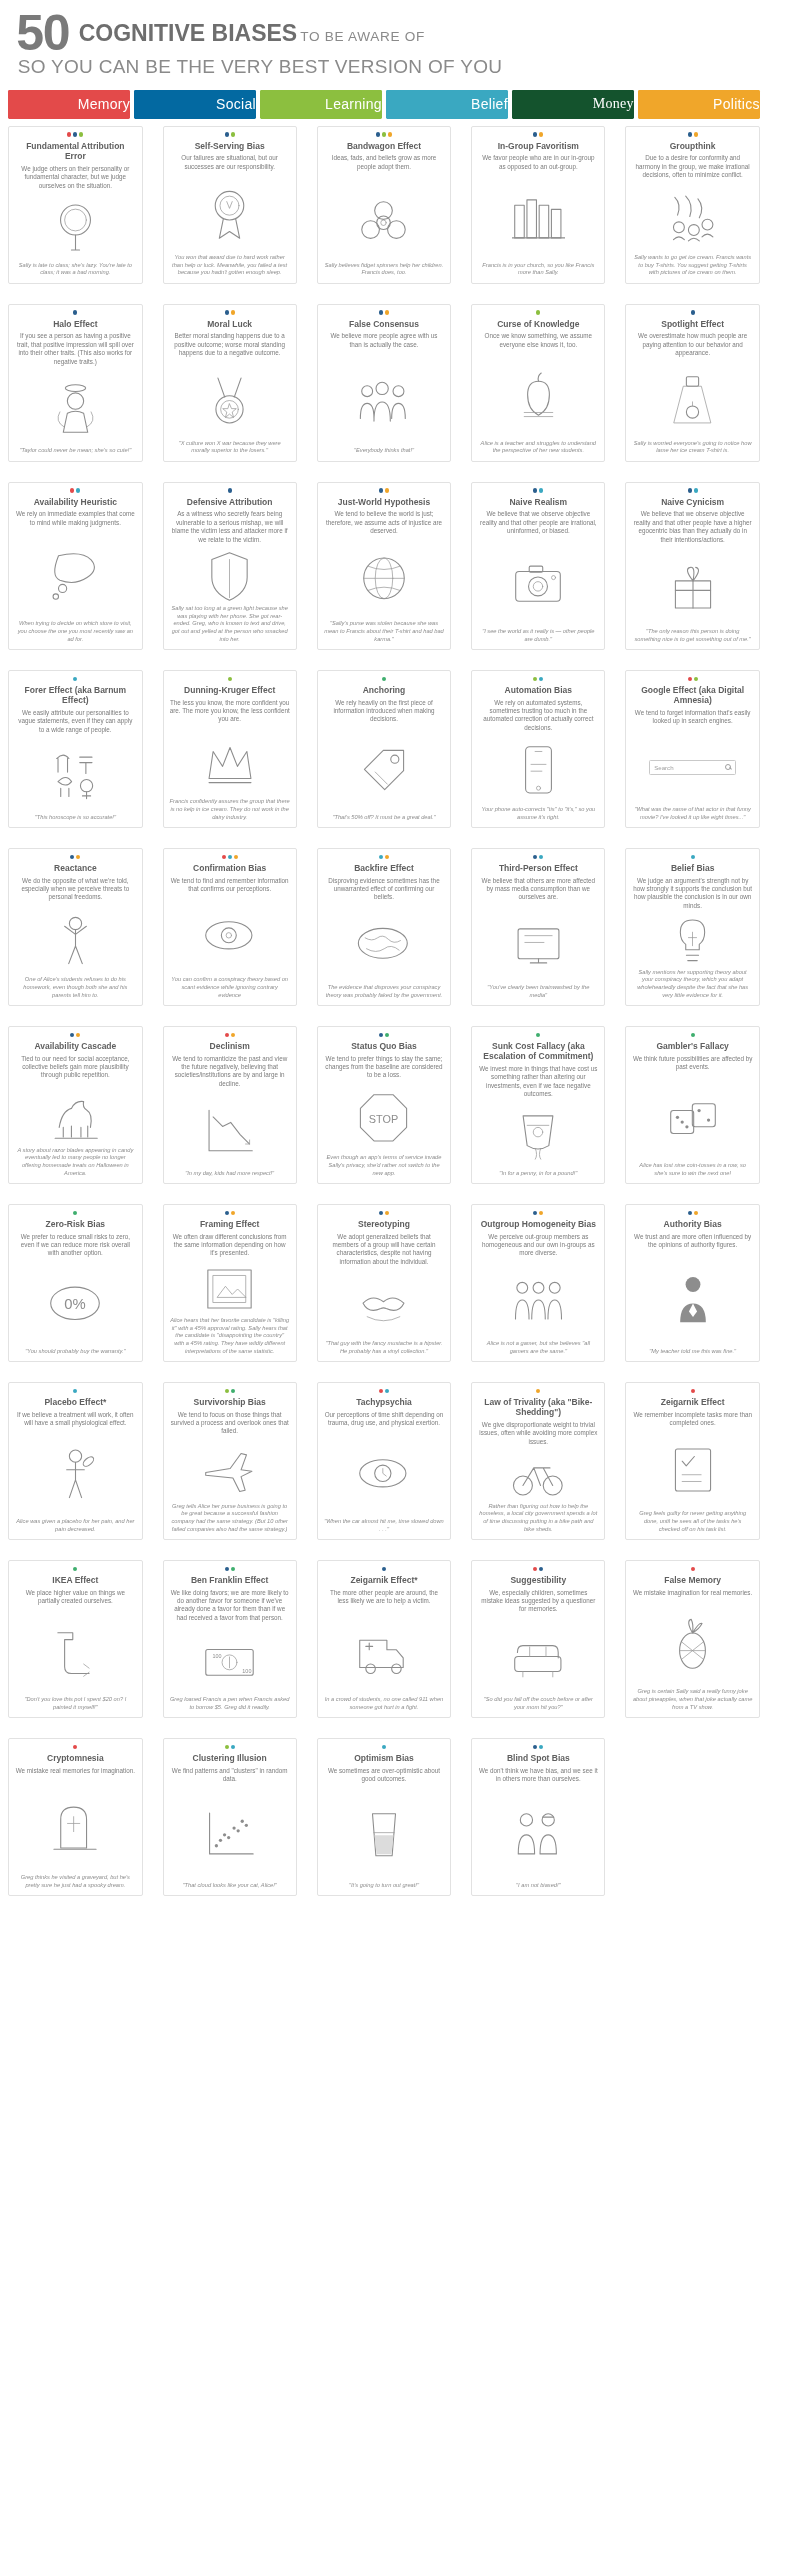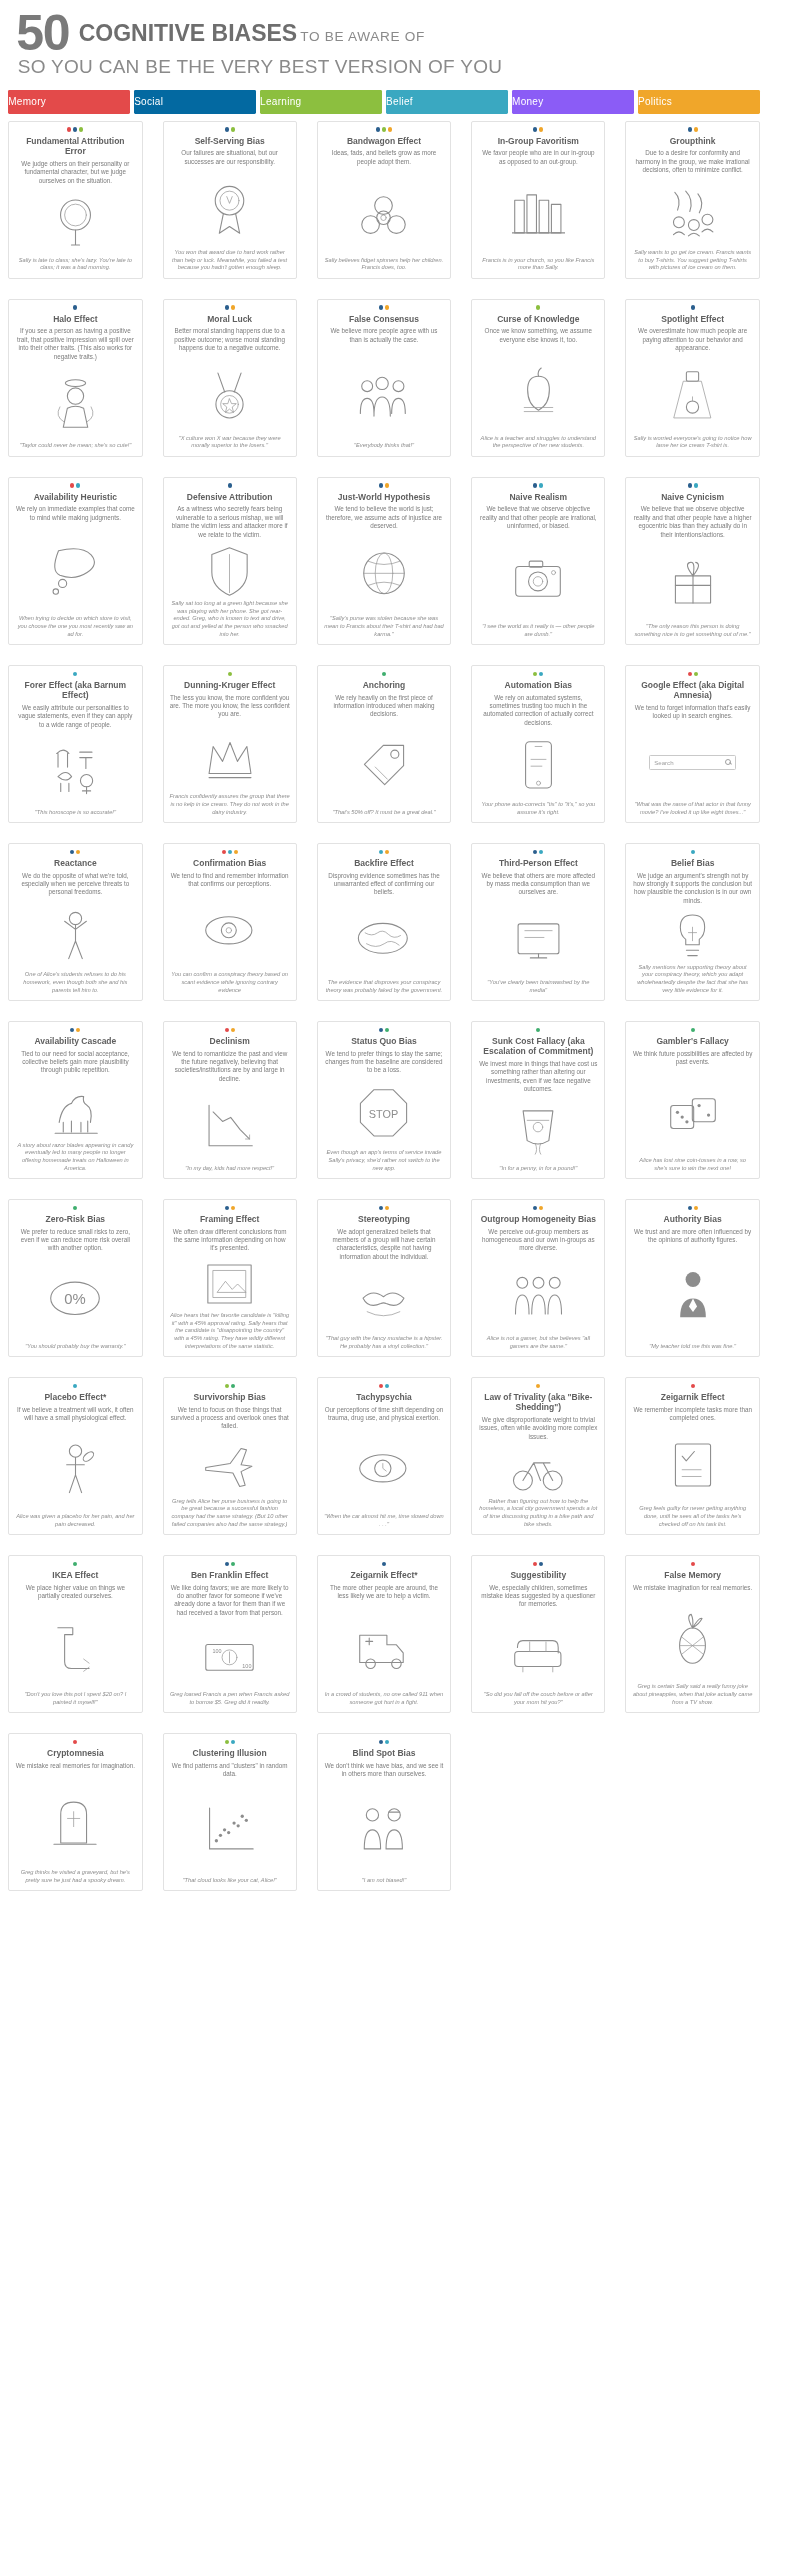--- a/index.html
+++ b/index.html
@@ -44,23 +44,23 @@
   }
 
   
   .legend {
     display:flex;
     gap: 4.1px;
     padding: 8.2px 8.2px 6.8px 8.2px;
   }
   .legend-item {
     flex: 1;
-    text-align:left;
+    text-align:right;
     color:#fff;
-    font-size: 10px;
+    font-size: 14px;
     padding: 6.1px 0 6.8px 0;
     border-radius: 1.4px;
     letter-spacing: 0.3px;
   }
 
   
   .grid {
     display: grid;
     grid-template-columns: repeat(5, 1fr);
     gap: 20px;
@@ -167,21 +167,21 @@
       </div>
     </div>
     <div class="title-line2">SO YOU CAN BE THE VERY BEST VERSION OF YOU</div>
   </div>
 
   <div class="legend" id="legend">
       <div class="legend-item" style="background: rgb(227, 74, 74);">Memory</div>
       <div class="legend-item" style="background: #0369a1;">Social</div>
       <div class="legend-item" style="background: rgb(140, 191, 63);">Learning</div>
       <div class="legend-item" style="background: rgb(58, 168, 193);">Belief</div>
-      <div class="legend-item" style="background: #8b5cf6;">Money</div>
+      <div class="legend-item" style="background: #14532d; font-family: Liberation Serif, serif;">Money</div>
       <div class="legend-item" style="background: rgb(240, 166, 42);">Politics</div>
     </div>
 
   <div class="grid" id="grid">
       <div class="card">
         <div class="dots">
           <span class="dot" style="background: rgb(227, 74, 74);"></span>
           <span class="dot" style="background: rgb(43, 95, 142);"></span>
           <span class="dot" style="background: rgb(140, 191, 63);"></span>
         </div>
@@ -932,20 +932,35 @@
             <circle cx="50" cy="32" r="2.4" class="fillg"></circle>
             <circle cx="56" cy="18" r="2.4" class="fillg"></circle>
             <circle cx="62" cy="24" r="2.4" class="fillg"></circle>
             <circle cx="18" cy="54" r="2.4" class="fillg"></circle>
           </svg>
         </div>
         <div class="card-example">"That cloud looks like your cat, Alice!"</div>
       </div>
       <div class="card">
         <div class="dots">
+          <span class="dot" style="background: rgb(58, 168, 193);"></span>
+        </div>
+        <div class="card-title">Optimism Bias</div>
+        <div class="card-desc">We sometimes are over-optimistic about good outcomes.</div>
+        <div class="art">
+          <svg width="42" height="52" viewBox="0 0 62 76">
+            <path d="M14 8 h34 l-5 62 h-24 z" class="stroke"></path>
+            <path d="M16 36 h30" class="stroke-thin"></path>
+            <path d="M17 40 h28 l-3 28 h-22 z" fill="#dcdcdc" stroke="none"></path>
+          </svg>
+        </div>
+        <div class="card-example">"It's going to turn out great!"</div>
+      </div>
+      <div class="card">
+        <div class="dots">
           <span class="dot" style="background: rgb(43, 95, 142);"></span>
           <span class="dot" style="background: rgb(58, 168, 193);"></span>
         </div>
         <div class="card-title">Blind Spot Bias</div>
         <div class="card-desc">We don't think we have bias, and we see it in others more than ourselves.</div>
         <div class="art">
           <svg width="48" height="49" viewBox="0 0 70 72">
             <circle cx="18" cy="16" r="9" class="stroke"></circle>
             <path d="M6 66 q0-28 12-28 q12 0 12 28 z" class="stroke"></path>
             <circle cx="50" cy="16" r="9" class="stroke"></circle>

